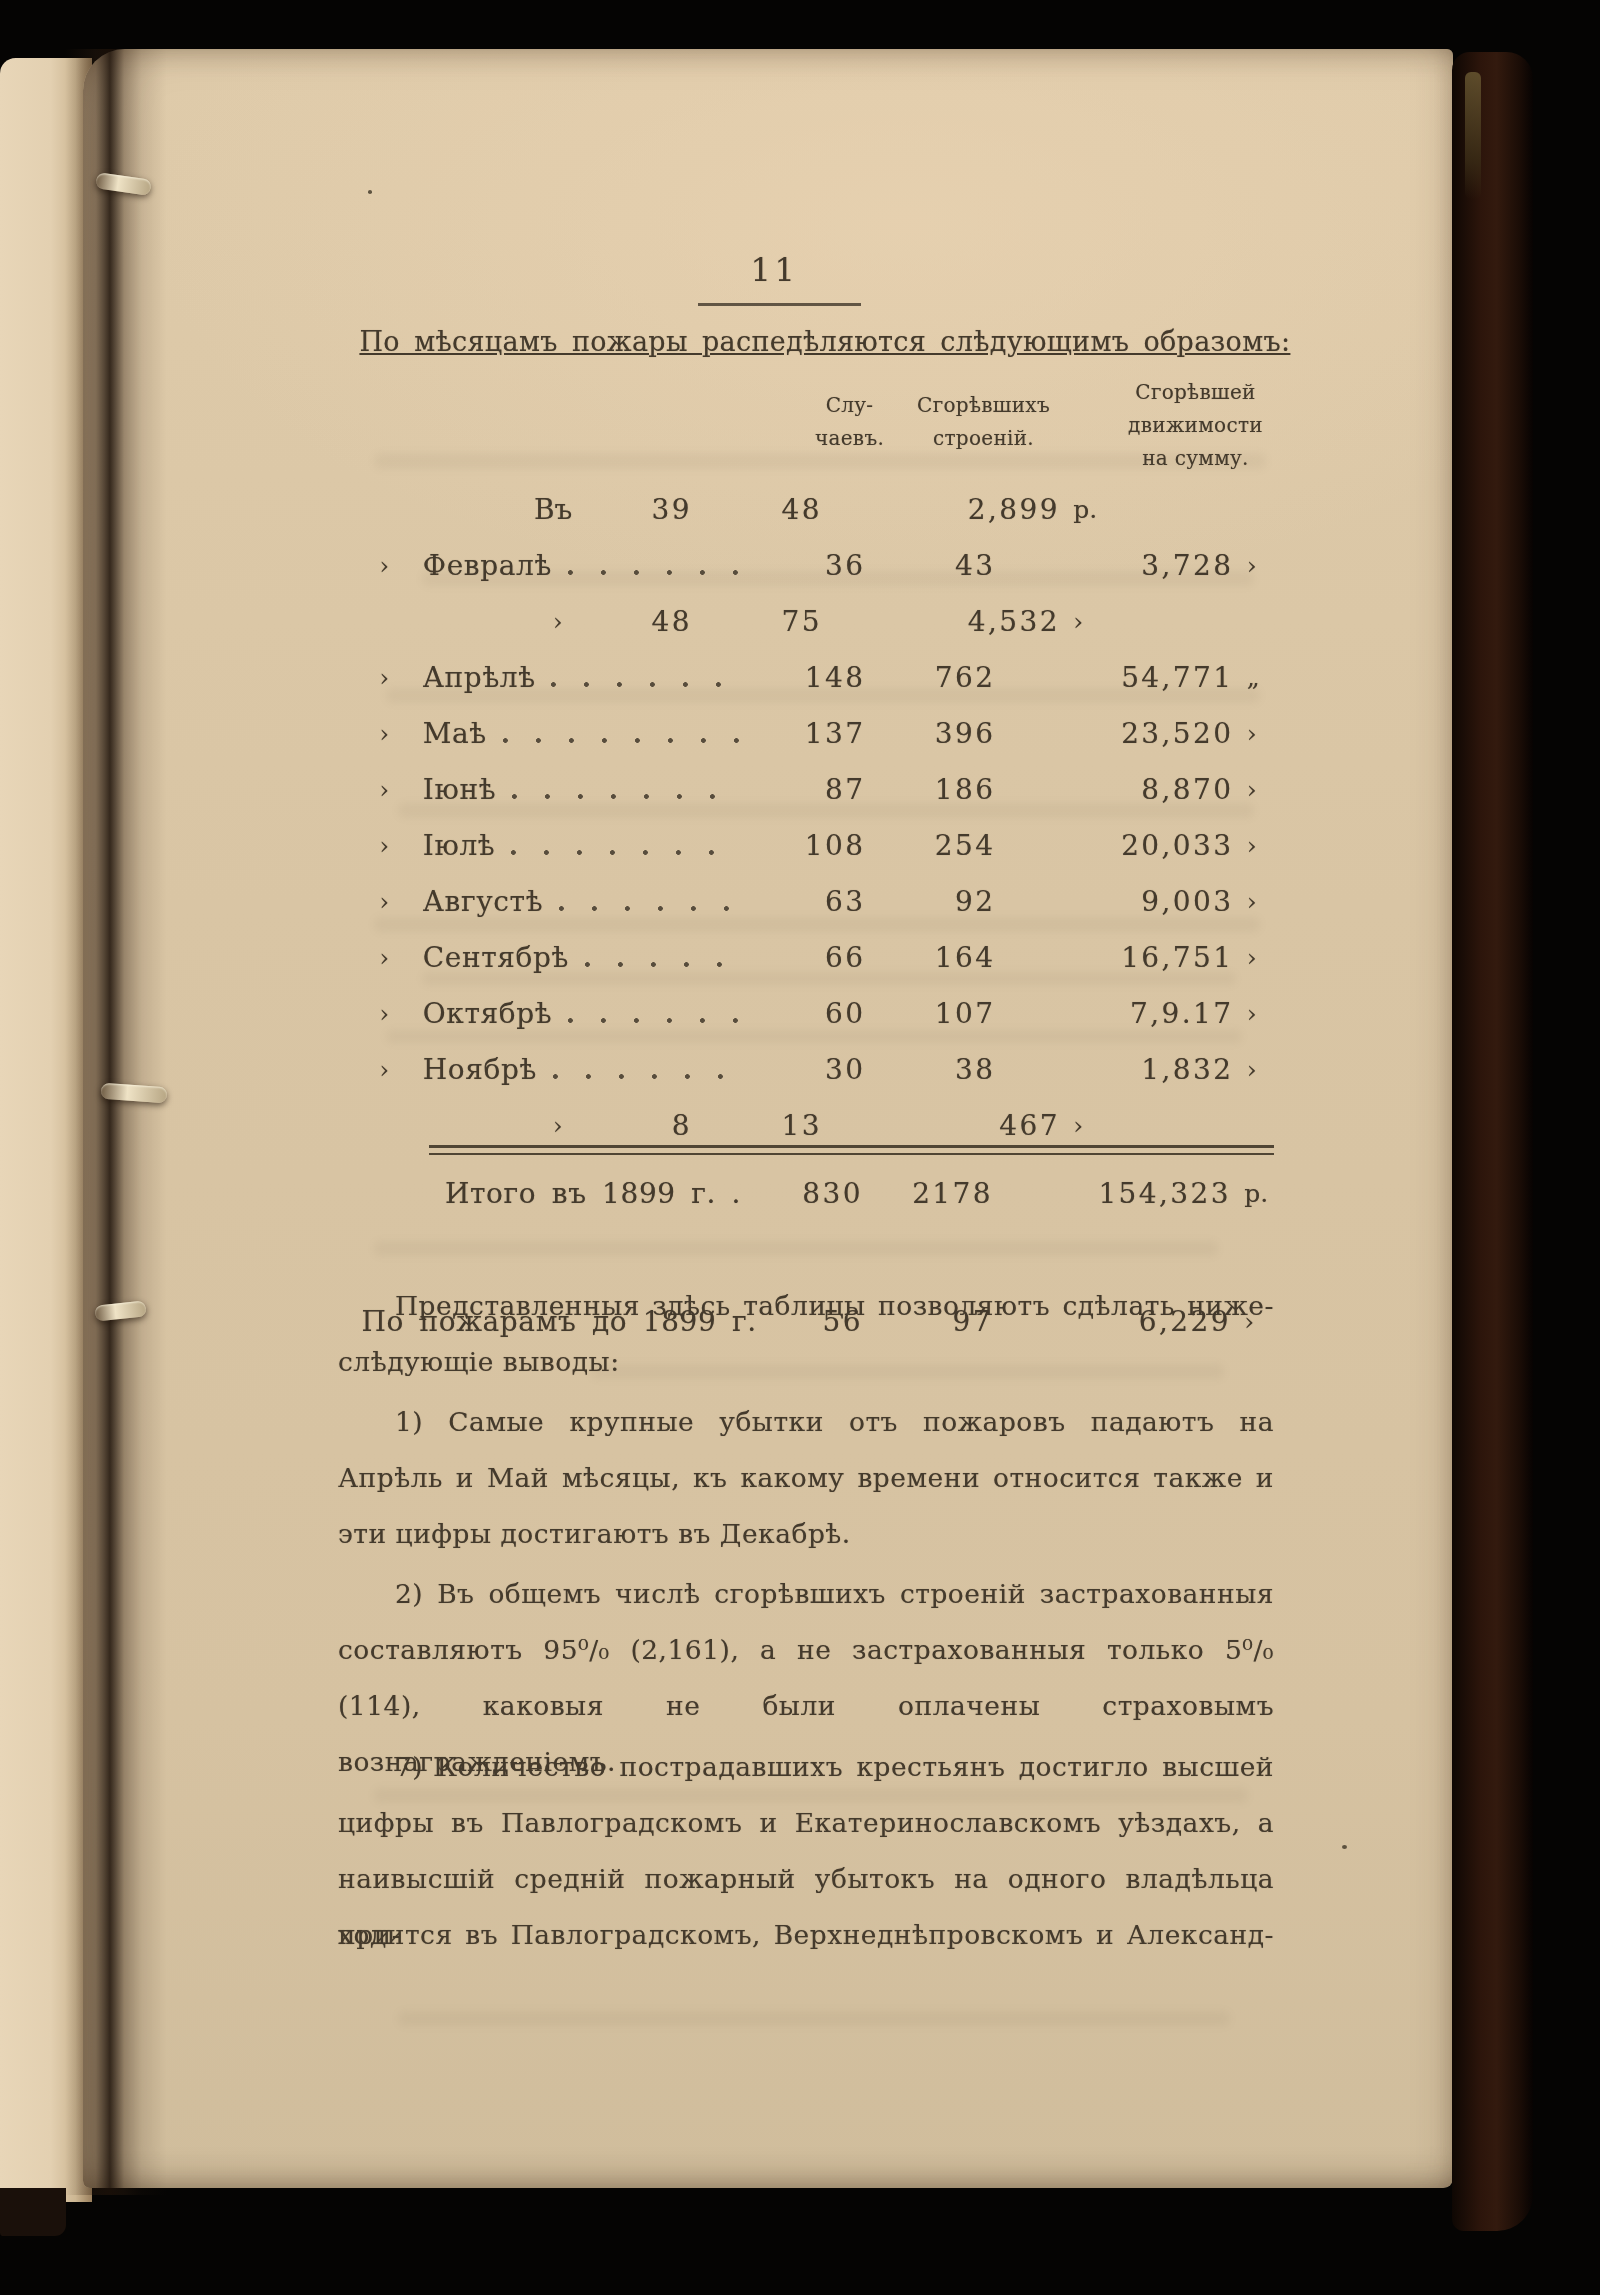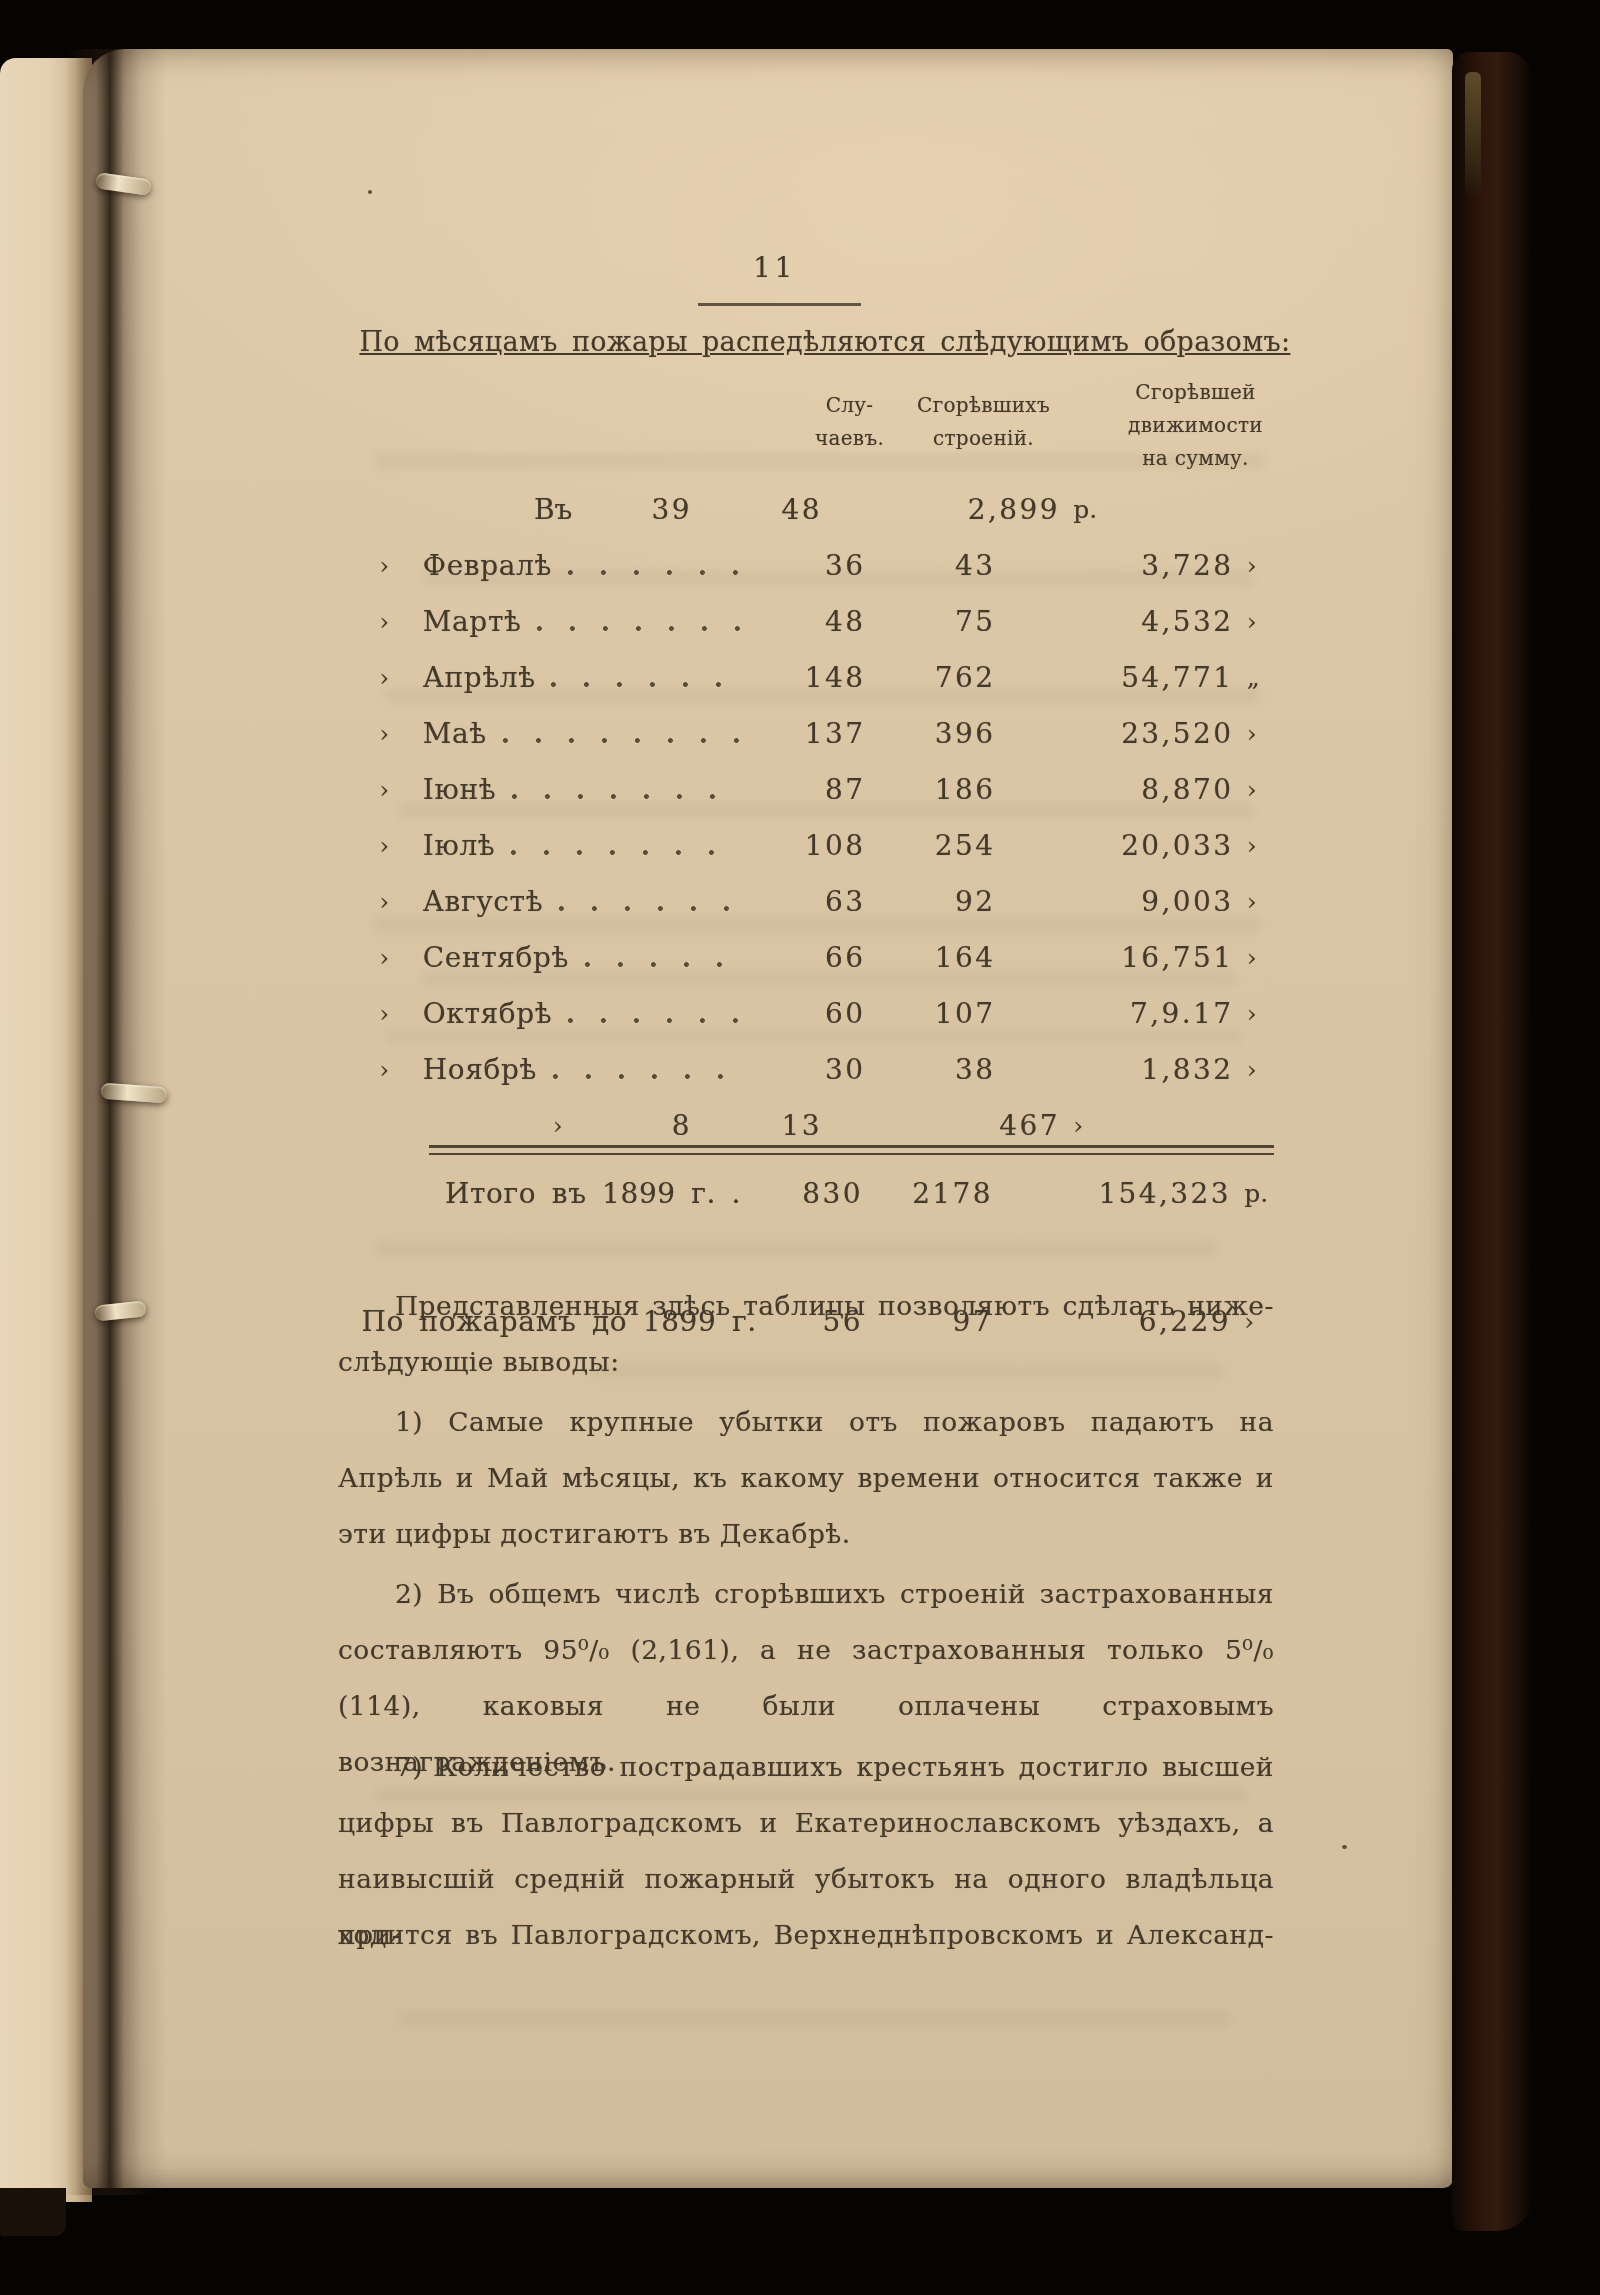--- a/index.html
+++ b/index.html
@@ -58,21 +58,21 @@
     background:linear-gradient(90deg,#6f5c44,#efe3c6 40%,#b7a684);
     box-shadow:0 2.4px 6px rgba(30,18,8,.6), inset 0 1.2px 1.8px rgba(255,250,230,.6);
   }
   .stitch-a{left:96px;top:176px;transform:rotate(8deg);}
   .stitch-b{left:101px;top:1085px;transform:rotate(4deg);width:66px;}
   .stitch-c{left:95px;top:1303px;transform:rotate(-6deg);width:51px;}
   
   .ink{color:#443a2c;text-shadow:0 0 0.9px rgba(68,58,44,.45);}
   .abs{position:absolute;}
   .page-number-block{left:690px;top:251px;width:169px;text-align:center;
-    font-size:28px;letter-spacing:3.6px;}
+    font-size:32px;letter-spacing:3.6px;}
   .page-number-underline{left:698px;top:303px;width:163px;height:3px;background:#4a4031;opacity:.85;}
   .intro-line{left:345px;top:326px;width:940px;height:39px;font-size:27px;
     padding-left:14.5px;letter-spacing:0.3px;word-spacing:5.4px;white-space:nowrap;text-decoration:underline;}
   
   .thead{left:338px;top:376px;width:940px;height:102px;}
   .thcol{position:absolute;text-align:center;font-size:20px;line-height:33px;letter-spacing:0.3px;}
   .th-cases{left:451px;top:13.3px;width:121px;}
   .th-buildings{left:573px;top:13.3px;width:145px;}
   .th-value{left:773px;top:0px;width:169px;line-height:33px;}
   
@@ -176,24 +176,20 @@
       <span class="leader"></span>
     </span>
     <span class="num c-cases">36</span>
     <span class="num c-buildings">43</span>
     <span class="num c-amount">3,728</span>
     <span class="c-unit">›</span>
   </div>
 
   <div class="trow">
     <span class="prefix">›</span>
-    <span class="monthcell">
-      <span class="month">Мартѣ</span>
-      <span class="leader"></span>
-    </span>
     <span class="num c-cases">48</span>
     <span class="num c-buildings">75</span>
     <span class="num c-amount">4,532</span>
     <span class="c-unit">›</span>
   </div>
 
   <div class="trow">
     <span class="prefix">›</span>
     <span class="monthcell">
       <span class="month">Апрѣлѣ</span>

